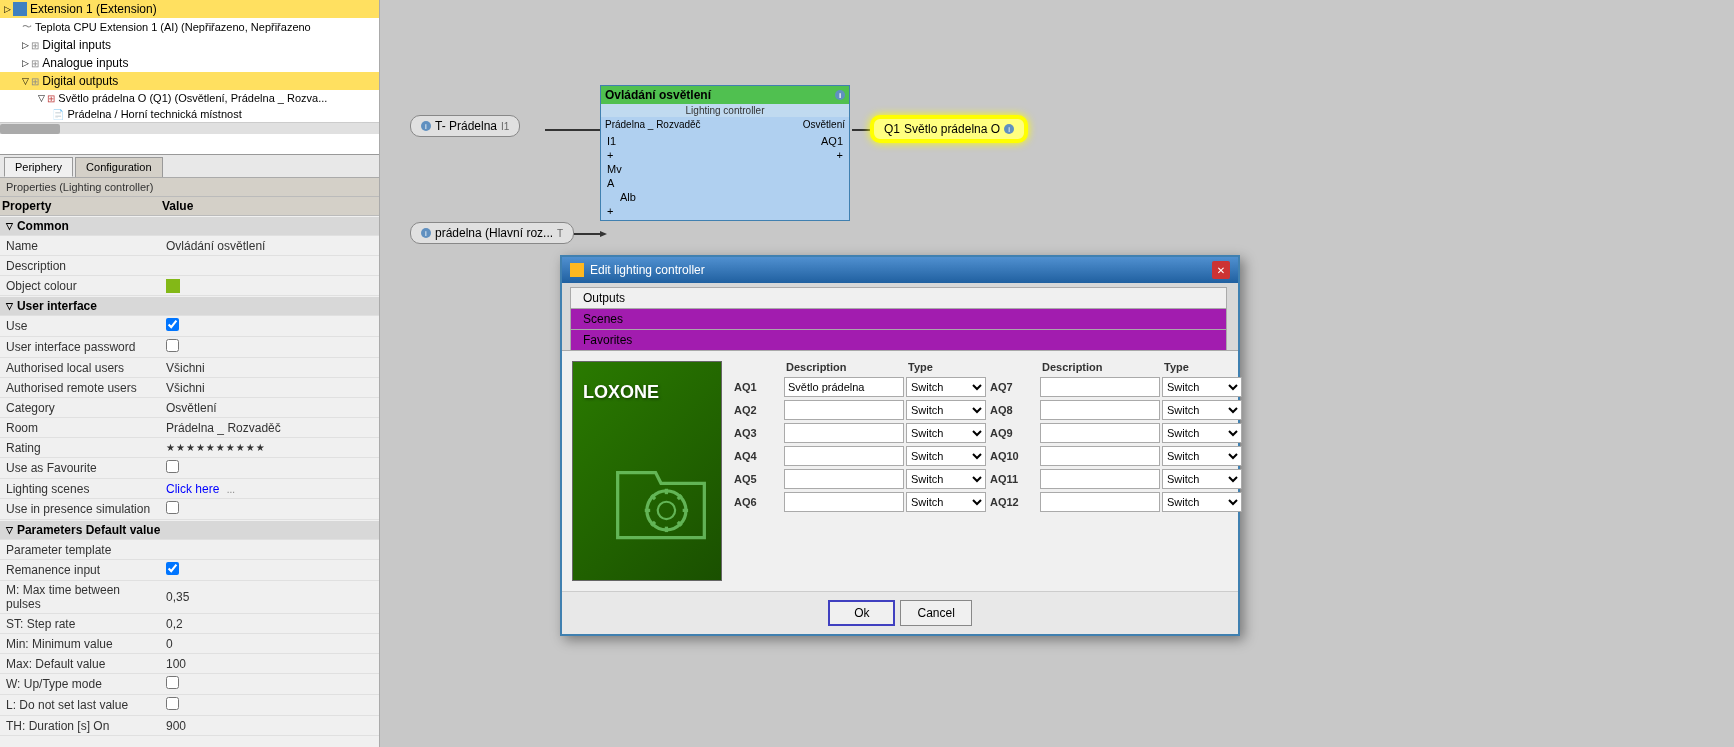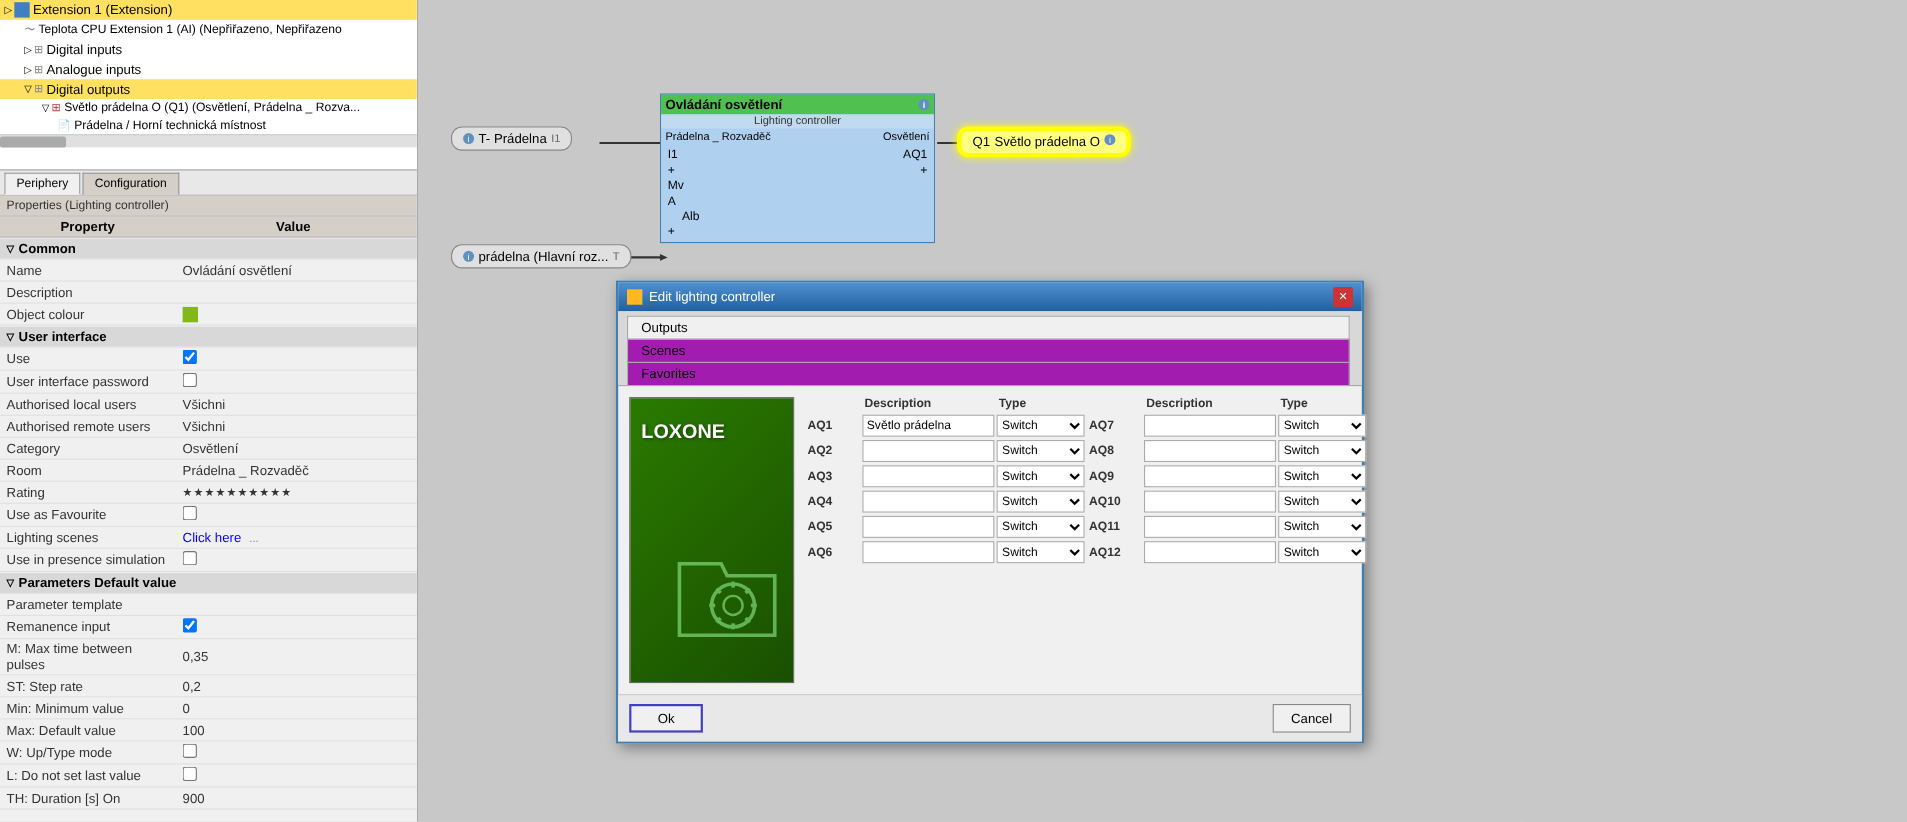--- a/index.html
+++ b/index.html
@@ -28,21 +28,21 @@
     }
     .tab-btn {
       padding: 3px 10px; background: #d4d0c8; border: 1px solid #999; border-bottom: none;
       margin-right: 2px; cursor: pointer; font-size: 11px;
     }
     .tab-btn.active { background: #f0f0f0; border-bottom: 1px solid #f0f0f0; }
 
     .props-area { flex: 1; overflow-y: auto; background: #f0f0f0; }
     .props-title { background: #d4d0c8; padding: 3px 6px; font-size: 11px; color: #333; border-bottom: 1px solid #bbb; }
     .props-header { display: flex; background: #d4d0c8; border-bottom: 1px solid #bbb; }
-    .props-header .col { padding: 2px 19px; font-weight: bold; margin-left: 36px; }
+    .props-header .col { padding: 2px 2px; font-weight: bold; }
     .props-header .col1 { width: 160px; }
     .props-row { display: flex; border-bottom: 1px solid #e0e0e0; align-items: center; min-height: 20px; }
     .props-row .col1 { width: 160px; padding: 2px 6px; color: #333; flex-shrink: 0; }
     .props-row .col2 { flex: 1; padding: 2px 6px; color: #333; }
     .color-box { width: 14px; height: 14px; background: #83b817; display: inline-block; margin-right: 4px; vertical-align: middle; }
     .stars { color: #ccc; font-size: 10px; letter-spacing: 1px; }
     .click-here { color: #0000ff; cursor: pointer; }
 
     
     .main-area {
@@ -71,21 +71,21 @@
     .lc-header {
       background: #50c050; text-align: center; padding: 2px 4px; font-size: 11px; font-weight: bold;
       display: flex; justify-content: space-between; align-items: center;
     }
     .lc-subheader { background: #c0daf0; text-align: center; font-size: 10px; padding: 1px; color: #333; }
 
     
     .node-aq1 {
       position: absolute; top: 115px; left: 610px;
       background: #ffff80; border: 4px solid #ffff00; border-radius: 10px;
-      padding: 3px 10px; font-size: 11px; display: flex; gap: 4px;
+      padding: 3px 10px; font-size: 11px; display: flex; align-items: center; gap: 4px;
       box-shadow: 0 0 8px #ffff00;
     }
 
     
     .node-pradelna {
       position: absolute; top: 220px; left: 70px;
       background: #e0e0e0; border: 1px solid #888; border-radius: 10px;
       padding: 3px 10px; font-size: 11px; display: flex; align-items: center; gap: 4px;
     }
 
@@ -115,21 +115,21 @@
     }
     .dialog-tab {
       padding: 3px 12px; background: #a21caf; border: 1px solid #aaa; border-bottom: none;
       margin-right: 3px; cursor: pointer; font-size: 12px;
     }
     .dialog-tab.active { background: #f0f0f0; }
     .dialog-body {
       display: flex; padding: 10px; gap: 10px;
     }
     .dialog-image {
-      width: 150px; height: 260px; background: linear-gradient(135deg, #2a7a00, #1a5000);
+      width: 150px; height: 220px; background: linear-gradient(135deg, #2a7a00, #1a5000);
       border: 1px solid #666; display: flex; align-items: center; justify-content: center; flex-shrink: 0;
       position: relative; overflow: hidden;
     }
     .loxone-logo {
       font-size: 18px; font-weight: bold; color: white; text-shadow: 1px 1px 3px rgba(0,0,0,0.5);
     }
     .dialog-table { flex: 1; }
     .dialog-col-headers {
       display: grid; grid-template-columns: 50px 120px 80px 50px 120px 80px;
       gap: 2px; margin-bottom: 4px; padding: 0 2px;
@@ -140,21 +140,21 @@
       gap: 2px; margin-bottom: 3px; align-items: center;
     }
     .dialog-label { font-size: 11px; font-weight: bold; color: #333; padding: 1px 2px; }
     .dialog-input {
       height: 20px; border: 1px solid #aaa; background: white; padding: 0 3px; font-size: 11px;
     }
     .dialog-select {
       height: 20px; border: 1px solid #aaa; background: white; font-size: 11px; width: 100%;
     }
     .dialog-footer {
-      display: flex; justify-content: space-between; gap: 5px; padding: 8px 10px;
+      display: flex; justify-content: center; gap: 5px; padding: 8px 10px;
       border-top: 1px solid #ccc; background: #e8e8e8;
     }
     .btn-ok {
       padding: 4px 24px; background: #f0f0f0; border: 2px solid #4040c0;
       cursor: pointer; font-size: 12px;
     }
     .btn-cancel {
       padding: 4px 16px; background: #f0f0f0; border: 1px solid #888;
       cursor: pointer; font-size: 12px;
     }

